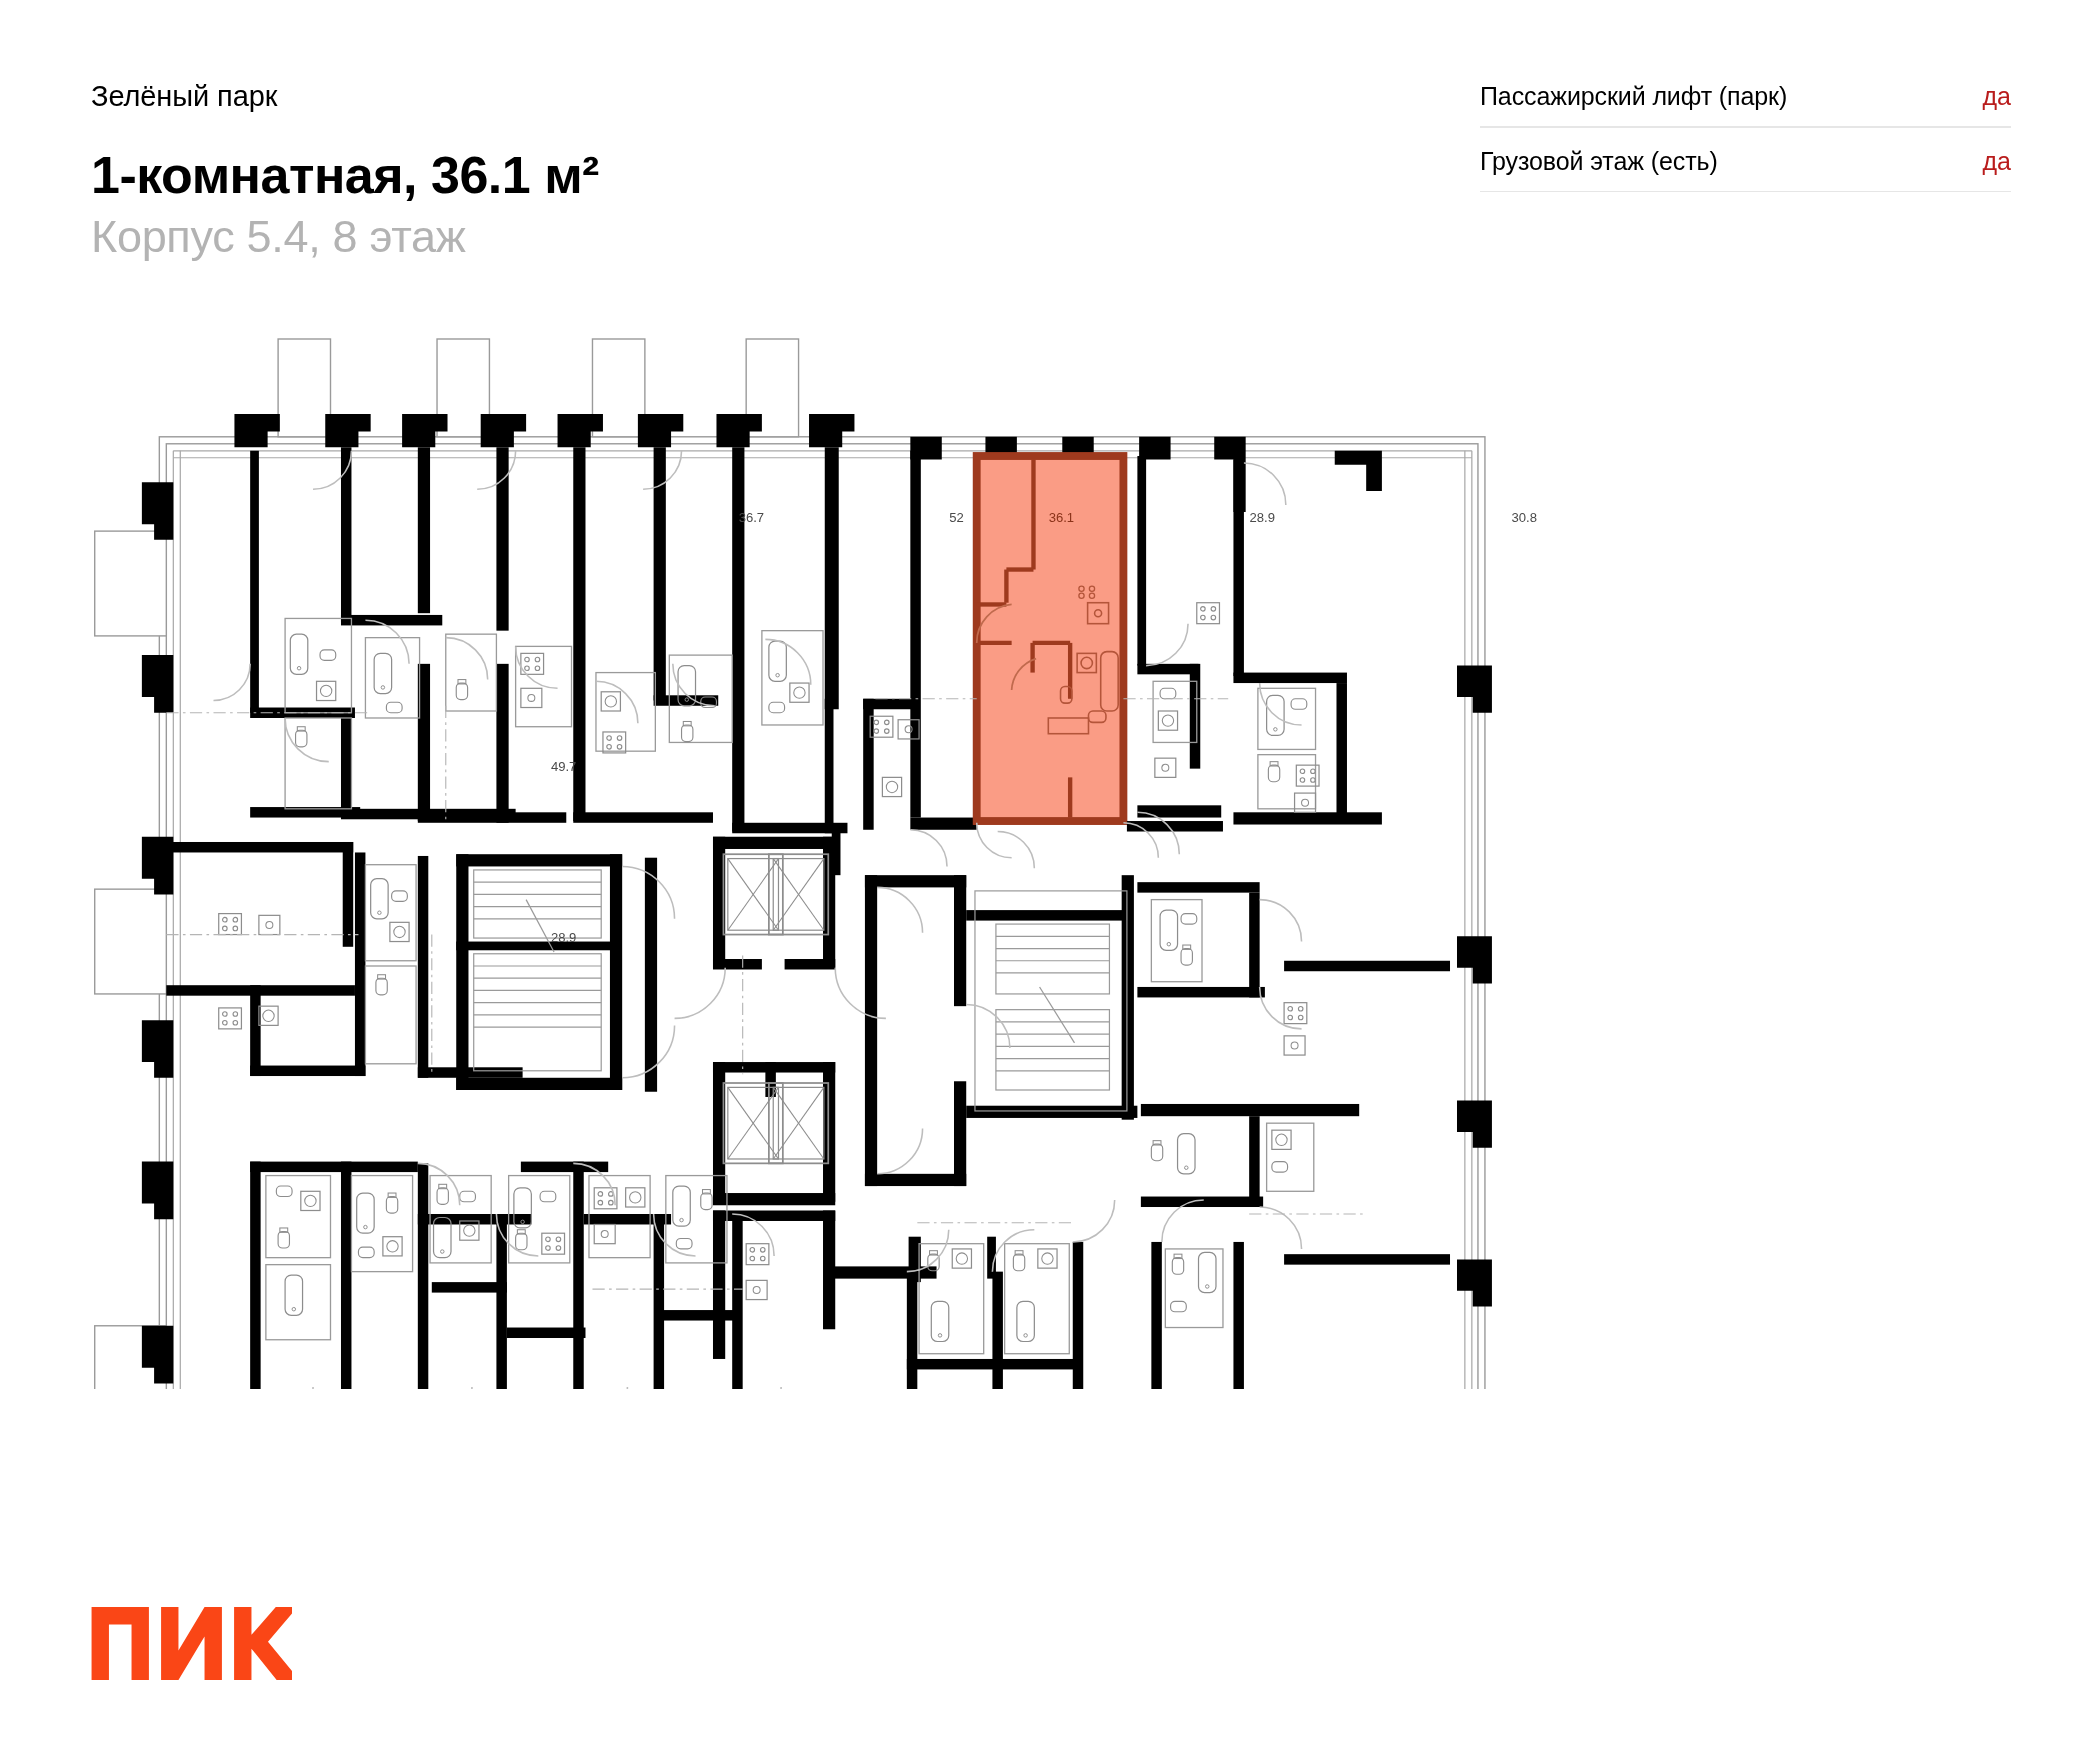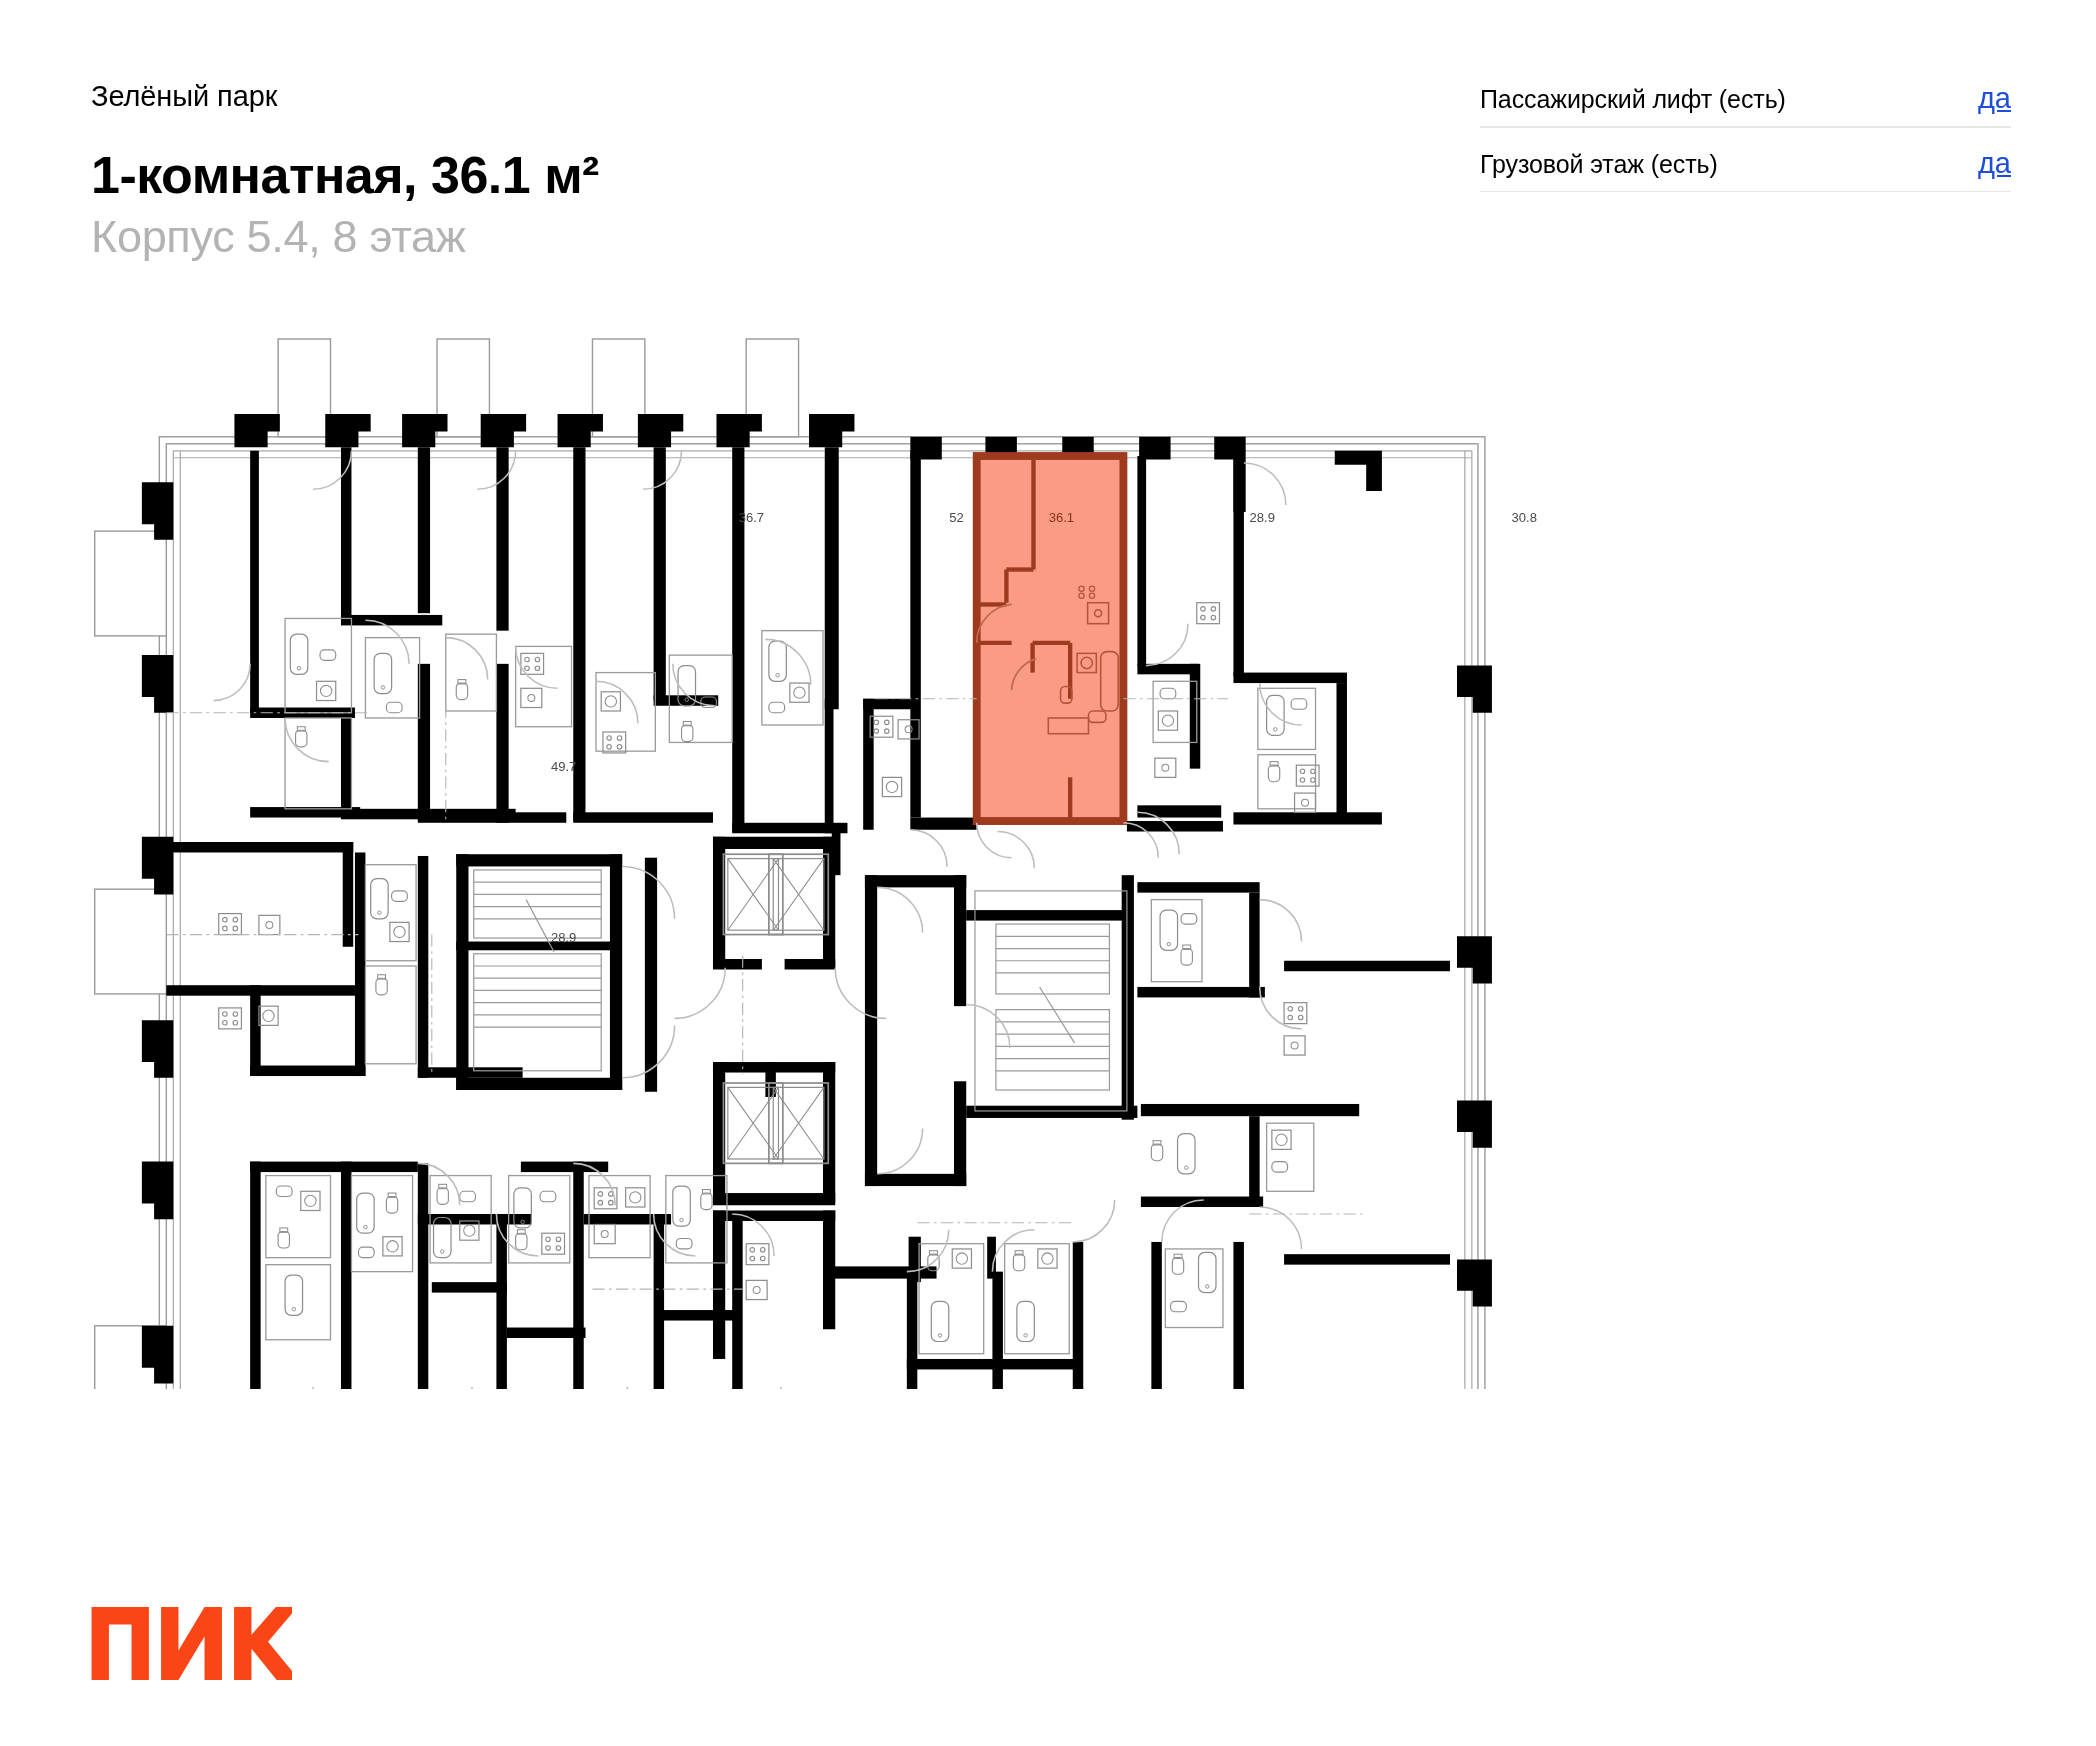--- a/index.html
+++ b/index.html
@@ -73,25 +73,24 @@
     box-sizing: border-box;
   }
   .info-label {
     font-size: 25px;
     font-weight: 400;
     color: #000000;
     letter-spacing: -0.1px;
     white-space: nowrap;
   }
   .info-value {
-    font-size: 29px;
+    font-size: 25px;
     font-weight: 400;
-    color: #1d4ed8;
+    color: #b91c1c;
     white-space: nowrap;
-    text-decoration: underline;
   }
   .info-divider {
     width: 100%;
     height: 1.7px;
     background: #e6e6e6;
   }
 
   
   #plan-wrap {
     position: absolute;
@@ -122,21 +121,21 @@
 
   <div id="title-block">
     <div class="complex-name">Зелёный парк</div>
     <div class="plan-title">1-комнатная, 36.1 м²</div>
     <div class="plan-subtitle">Корпус 5.4, 8 этаж</div>
   </div>
 
   <div id="info-panel">
 
     <div class="info-row">
-      <span class="info-label">Пассажирский лифт (есть)</span>
+      <span class="info-label">Пассажирский лифт (парк)</span>
       <span class="info-value">да</span>
     </div>
     <div class="info-divider"></div>
 
     <div class="info-row">
       <span class="info-label">Грузовой этаж (есть)</span>
       <span class="info-value">да</span>
     </div>
     <div class="info-divider"></div>
 

